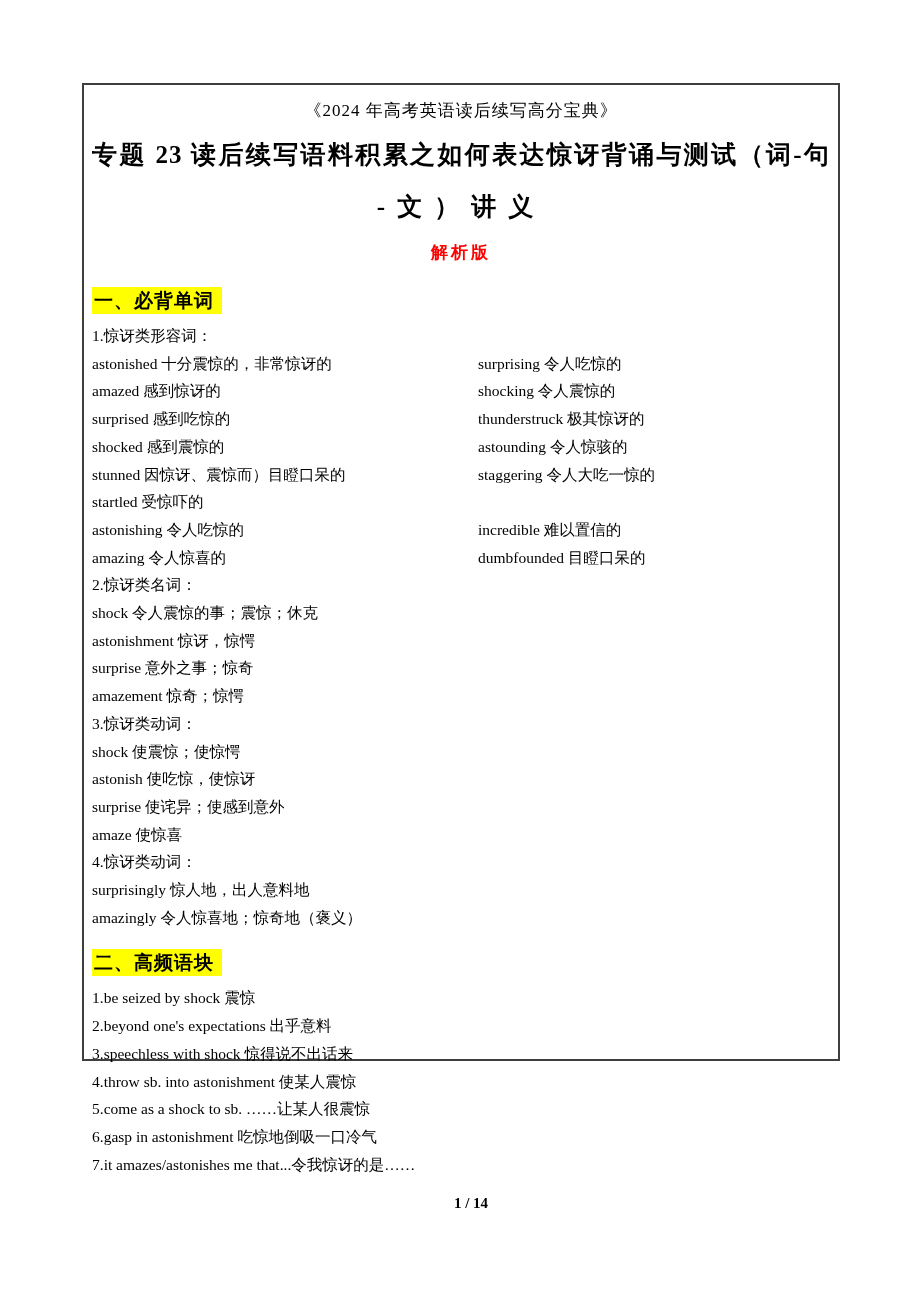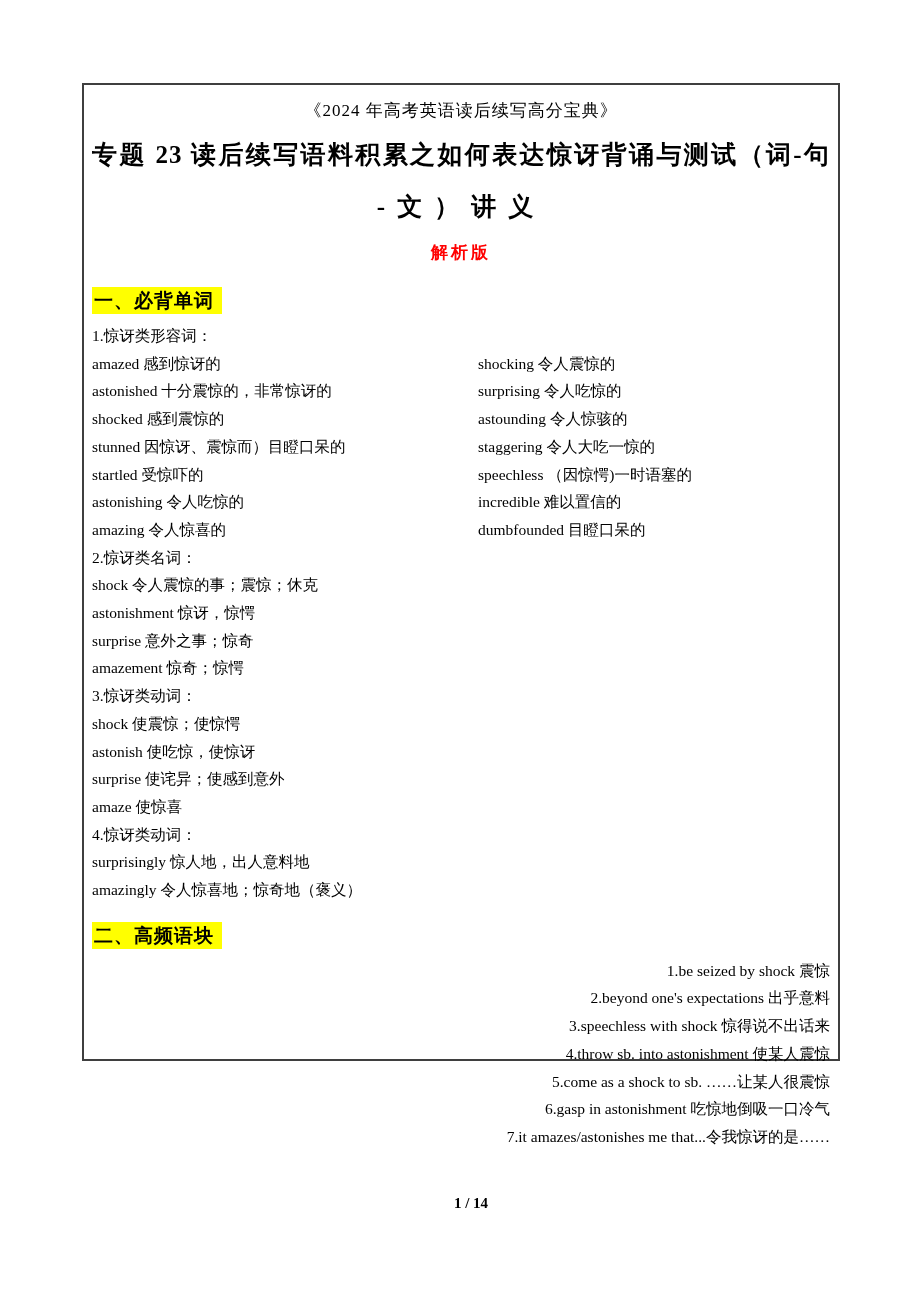--- a/index.html
+++ b/index.html
@@ -71,21 +71,21 @@
     padding: 2px 8px 2px 2px;
     letter-spacing: 1px;
   }
   .word-rows { margin-top: 8px; }
   .row {
     display: grid;
     grid-template-columns: 386px 1fr;
     font-size: 15.5px;
     line-height: 27.7px;
   }
-  .phrase-list { margin-top: 8px; text-align: right; }
+  .phrase-list { margin-top: 8px; }
   .phrase-item {
     font-size: 15.5px;
     line-height: 27.7px;
   }
   .footer {
     position: absolute;
     left: 11px;
     top: 1195px;
     width: 100%;
     text-align: center;
@@ -112,38 +112,41 @@
     <div class="section-heading">
       <span class="hl">一、必背单词</span>
     </div>
 
     <div class="word-rows">
       <div class="row">
           <span>1.惊讶类形容词：</span>
           <span></span>
         </div>
       <div class="row">
+          <span>astonished 十分震惊的，非常惊讶的</span>
+          <span>surprising 令人吃惊的</span>
+        </div>
+      <div class="row">
           <span>amazed 感到惊讶的</span>
           <span>shocking 令人震惊的</span>
         </div>
       <div class="row">
-          <span>astonished 十分震惊的，非常惊讶的</span>
-          <span>surprising 令人吃惊的</span>
+          <span>surprised 感到吃惊的</span>
+          <span>thunderstruck 极其惊讶的</span>
         </div>
       <div class="row">
           <span>shocked 感到震惊的</span>
           <span>astounding 令人惊骇的</span>
         </div>
       <div class="row">
           <span>stunned 因惊讶、震惊而）目瞪口呆的</span>
           <span>staggering 令人大吃一惊的</span>
         </div>
       <div class="row">
           <span>startled 受惊吓的</span>
-          <span>speechless （因惊愕)一时语塞的</span>
         </div>
       <div class="row">
           <span>astonishing 令人吃惊的</span>
           <span>incredible 难以置信的</span>
         </div>
       <div class="row">
           <span>amazing 令人惊喜的</span>
           <span>dumbfounded 目瞪口呆的</span>
         </div>
       <div class="row">

